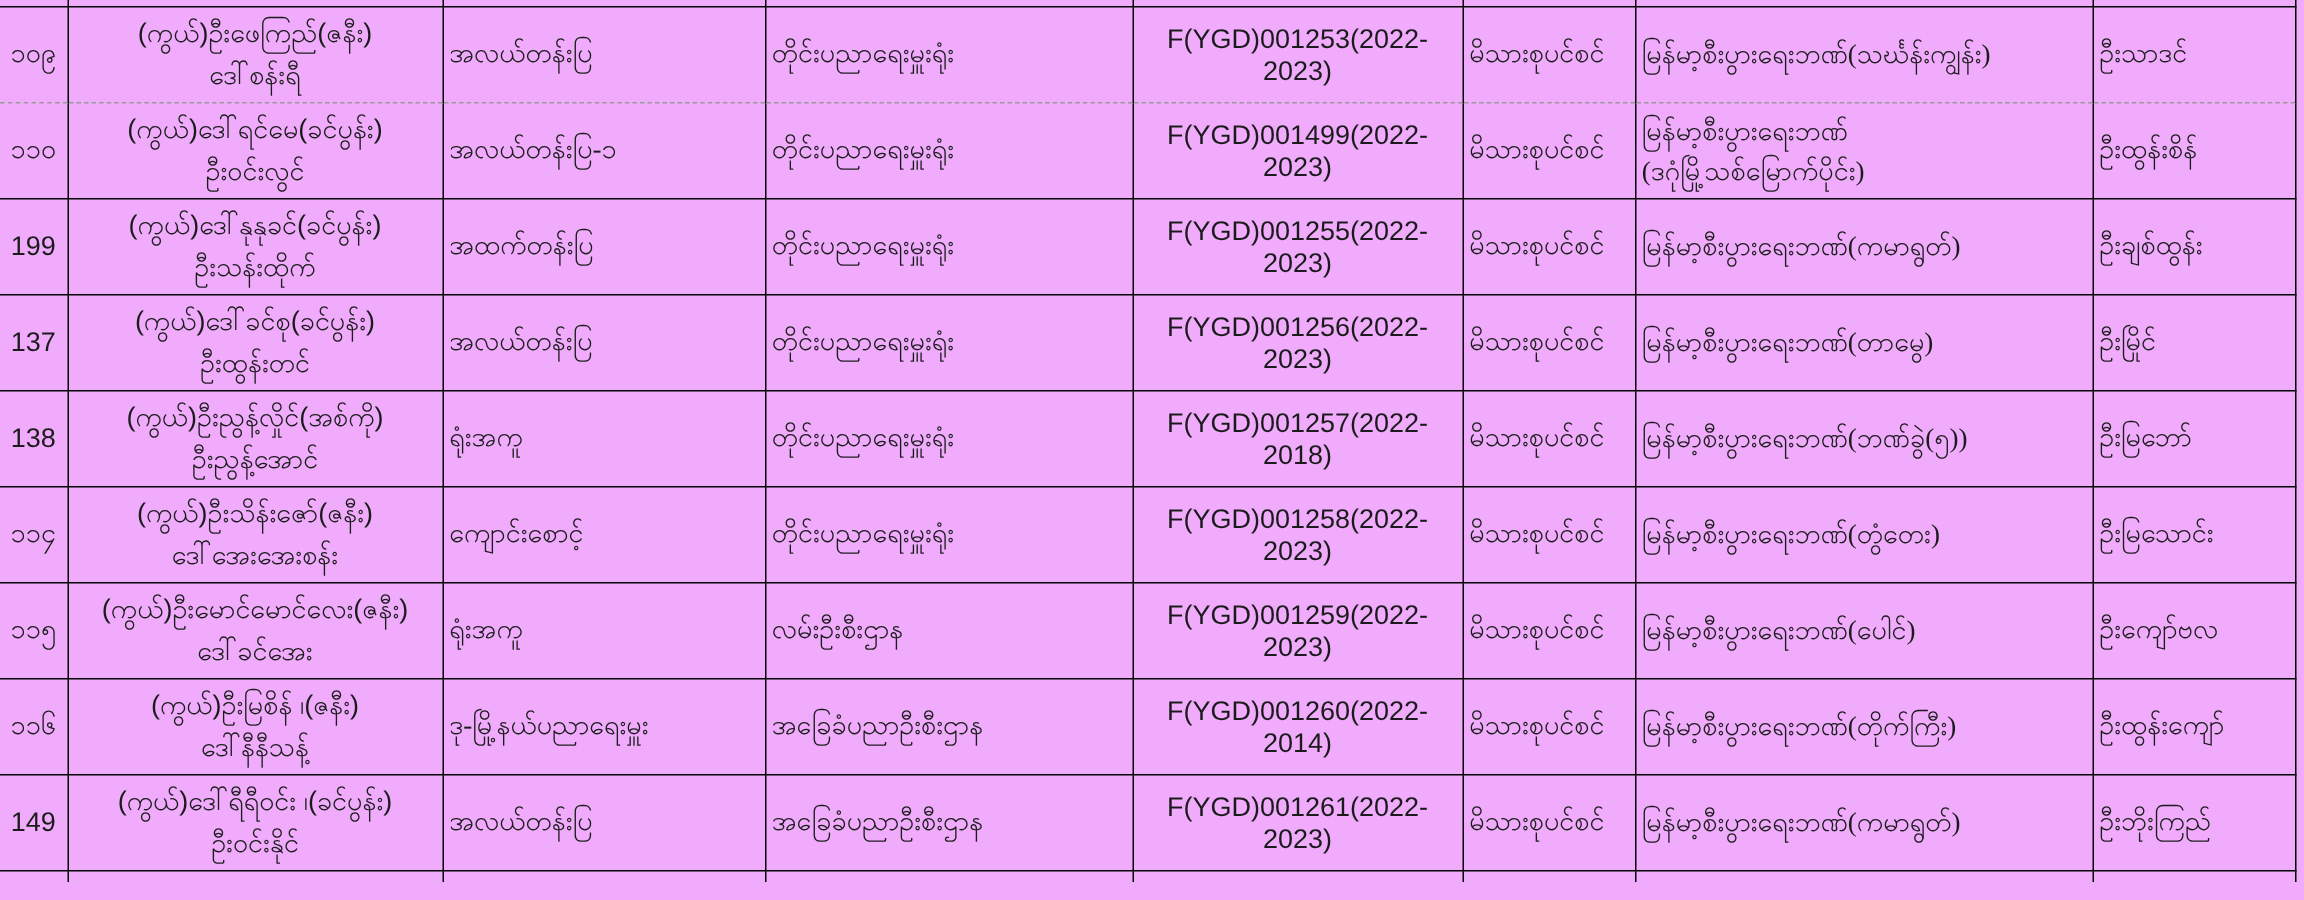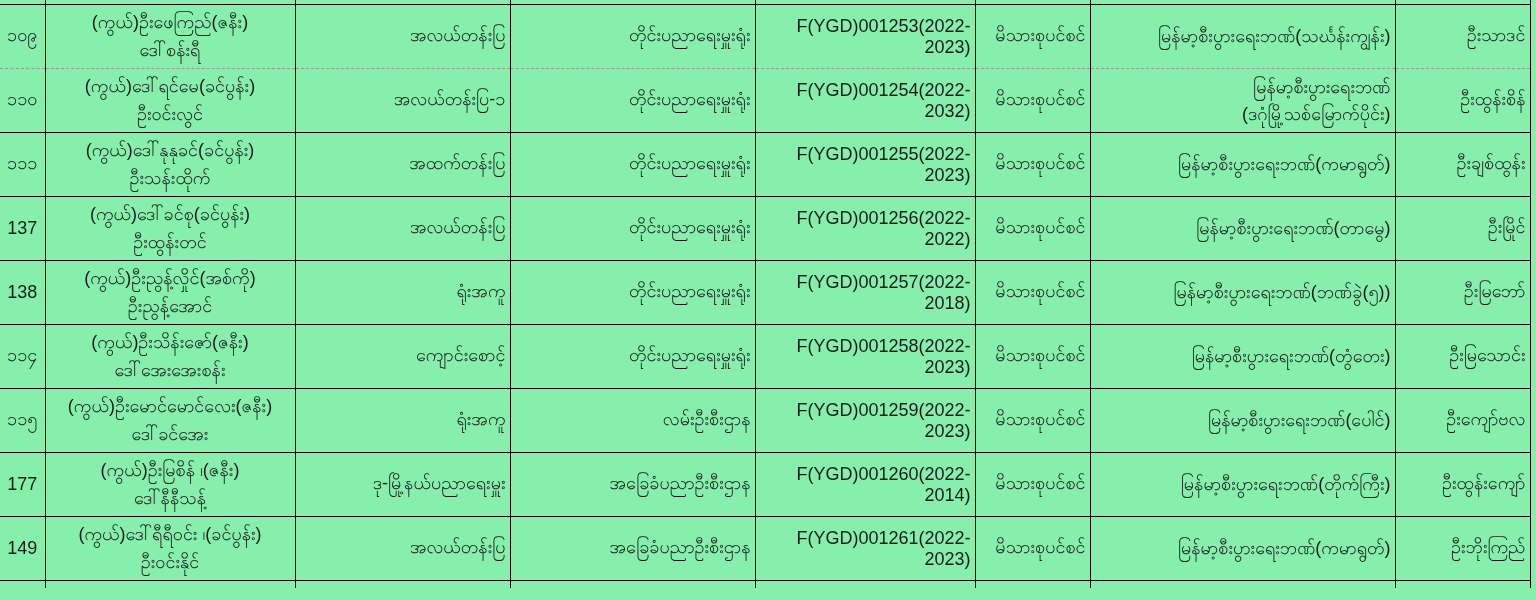--- a/index.html
+++ b/index.html
@@ -5,21 +5,21 @@
   html, body {
     margin: 0;
     padding: 0;
     background: #ffffff;
   }
   #page {
     position: relative;
     width: 1536px;
     height: 600px;
     overflow: hidden;
-    background: #86efac;
+    background: #f0abfc;
     font-family: "Liberation Sans", "DejaVu Sans", sans-serif;
     color: #1b1b1b;
   }
   table.pension-table {
     border-collapse: collapse;
     table-layout: fixed;
     width: 1530px;
     margin: 0;
   }
   table.pension-table td {
@@ -35,23 +35,23 @@
 
   
   tr.partial-top td { border-top: none; height: 4px; padding: 0; }
   tr.partial-bottom td { border-bottom: none; height: 7px; padding: 0; }
 
   tr.data-row { height: 64px; }
 
   td.c-no { text-align: center; }
   td.c-name { text-align: center; line-height: 1.55; padding-left: 5px; }
   td.c-name .nm-line { display: block; }
-  td.c-pos, td.c-office, td.c-pension, td.c-bank, td.c-officer { text-align: right; }
+  td.c-pos, td.c-office, td.c-pension, td.c-bank, td.c-officer { text-align: left; font-family: Liberation Serif, serif; }
   td.c-file {
-    text-align: right;
+    text-align: center;
     font-size: 17px;
     font-family: "Liberation Sans", "DejaVu Sans", sans-serif;
     letter-spacing: 0px;
   }
   td.c-bank { line-height: 1.45; margin-left: 12px; }
   td.c-bank .bk-line { display: block; }
 
   
   tr.dashed-below td { border-bottom: 1px dashed #9a9a9a; }
   tr.dashed-above td { border-top: 1px dashed #9a9a9a; }
@@ -102,30 +102,30 @@
           <td class="c-officer">ဦးသာဒင်</td>
         </tr>
         <tr class="data-row dashed-above">
           <td class="c-no">၁၁၀</td>
           <td class="c-name">
             <span class="nm-line">(ကွယ်)ဒေါ်ရင်မေ(ခင်ပွန်း)</span>
             <span class="nm-line">ဦးဝင်းလွင်</span>
           </td>
           <td class="c-pos">အလယ်တန်းပြ-၁</td>
           <td class="c-office">တိုင်းပညာရေးမှူးရုံး</td>
-          <td class="c-file">F(YGD)001254(2022-2032)</td>
+          <td class="c-file">F(YGD)001499(2022-2023)</td>
           <td class="c-pension">မိသားစုပင်စင်</td>
           <td class="c-bank">
             <span class="bk-line">မြန်မာ့စီးပွားရေးဘဏ်</span>
             <span class="bk-line">(ဒဂုံမြို့သစ်မြောက်ပိုင်း)</span>
           </td>
           <td class="c-officer">ဦးထွန်းစိန်</td>
         </tr>
         <tr class="data-row">
-          <td class="c-no">၁၁၁</td>
+          <td class="c-no">199</td>
           <td class="c-name">
             <span class="nm-line">(ကွယ်)ဒေါ်နုနုခင်(ခင်ပွန်း)</span>
             <span class="nm-line">ဦးသန်းထိုက်</span>
           </td>
           <td class="c-pos">အထက်တန်းပြ</td>
           <td class="c-office">တိုင်းပညာရေးမှူးရုံး</td>
           <td class="c-file">F(YGD)001255(2022-2023)</td>
           <td class="c-pension">မိသားစုပင်စင်</td>
           <td class="c-bank">
             <span class="bk-line">မြန်မာ့စီးပွားရေးဘဏ်(ကမာရွတ်)</span>
@@ -133,21 +133,21 @@
           <td class="c-officer">ဦးချစ်ထွန်း</td>
         </tr>
         <tr class="data-row">
           <td class="c-no">137</td>
           <td class="c-name">
             <span class="nm-line">(ကွယ်)ဒေါ်ခင်စု(ခင်ပွန်း)</span>
             <span class="nm-line">ဦးထွန်းတင်</span>
           </td>
           <td class="c-pos">အလယ်တန်းပြ</td>
           <td class="c-office">တိုင်းပညာရေးမှူးရုံး</td>
-          <td class="c-file">F(YGD)001256(2022-2022)</td>
+          <td class="c-file">F(YGD)001256(2022-2023)</td>
           <td class="c-pension">မိသားစုပင်စင်</td>
           <td class="c-bank">
             <span class="bk-line">မြန်မာ့စီးပွားရေးဘဏ်(တာမွေ)</span>
           </td>
           <td class="c-officer">ဦးမြိုင်</td>
         </tr>
         <tr class="data-row">
           <td class="c-no">138</td>
           <td class="c-name">
             <span class="nm-line">(ကွယ်)ဦးညွန့်လှိုင်(အစ်ကို)</span>
@@ -186,21 +186,21 @@
           <td class="c-pos">ရုံးအကူ</td>
           <td class="c-office">လမ်းဦးစီးဌာန</td>
           <td class="c-file">F(YGD)001259(2022-2023)</td>
           <td class="c-pension">မိသားစုပင်စင်</td>
           <td class="c-bank">
             <span class="bk-line">မြန်မာ့စီးပွားရေးဘဏ်(ပေါင်)</span>
           </td>
           <td class="c-officer">ဦးကျော်ဗလ</td>
         </tr>
         <tr class="data-row">
-          <td class="c-no">177</td>
+          <td class="c-no">၁၁၆</td>
           <td class="c-name">
             <span class="nm-line">(ကွယ်)ဦးမြစိန် ၊(ဇနီး)</span>
             <span class="nm-line">ဒေါ်နီနီသန့်</span>
           </td>
           <td class="c-pos">ဒု-မြို့နယ်ပညာရေးမှူး</td>
           <td class="c-office">အခြေခံပညာဦးစီးဌာန</td>
           <td class="c-file">F(YGD)001260(2022-2014)</td>
           <td class="c-pension">မိသားစုပင်စင်</td>
           <td class="c-bank">
             <span class="bk-line">မြန်မာ့စီးပွားရေးဘဏ်(တိုက်ကြီး)</span>

